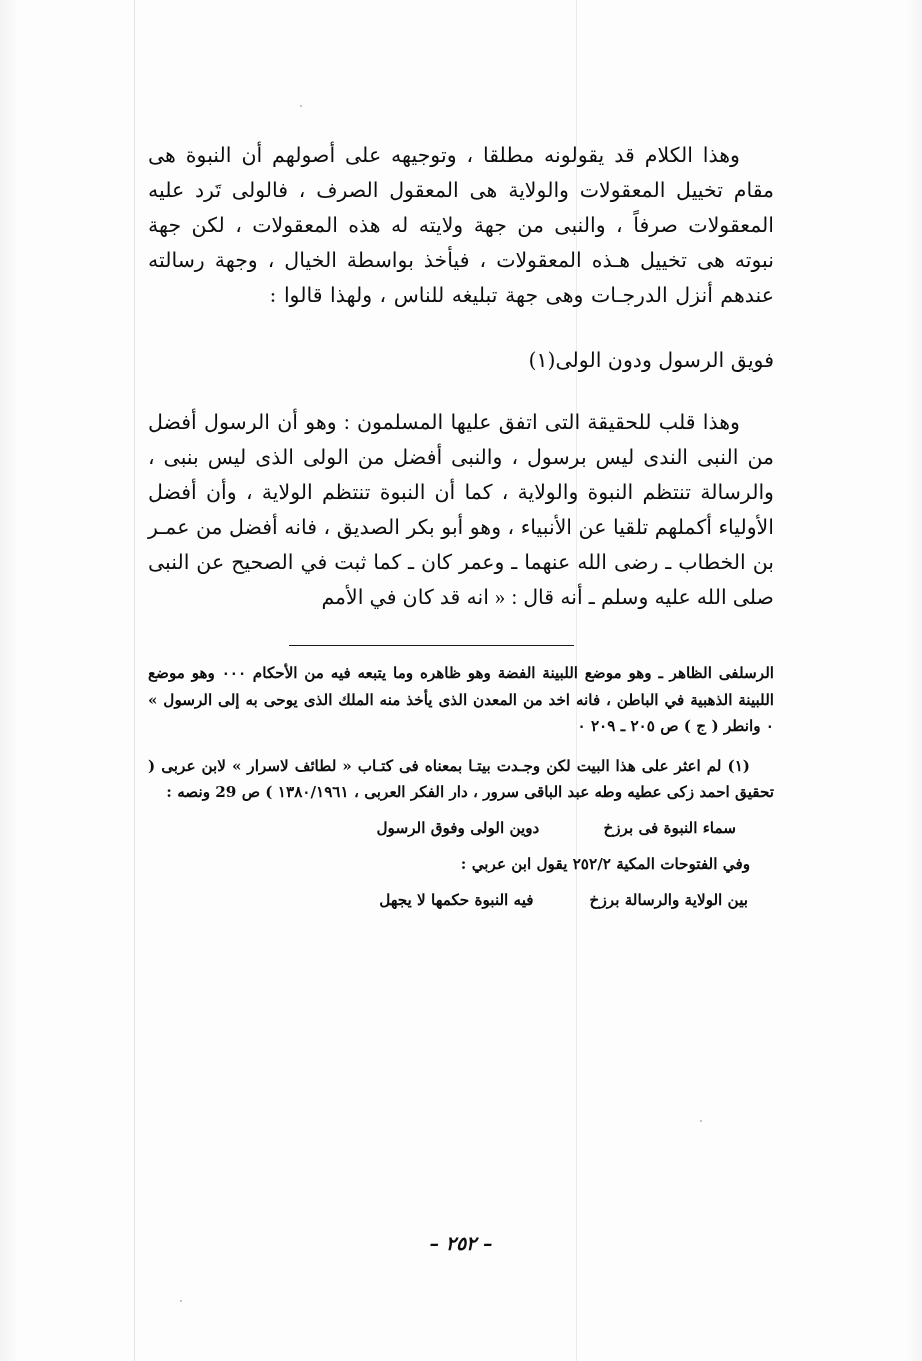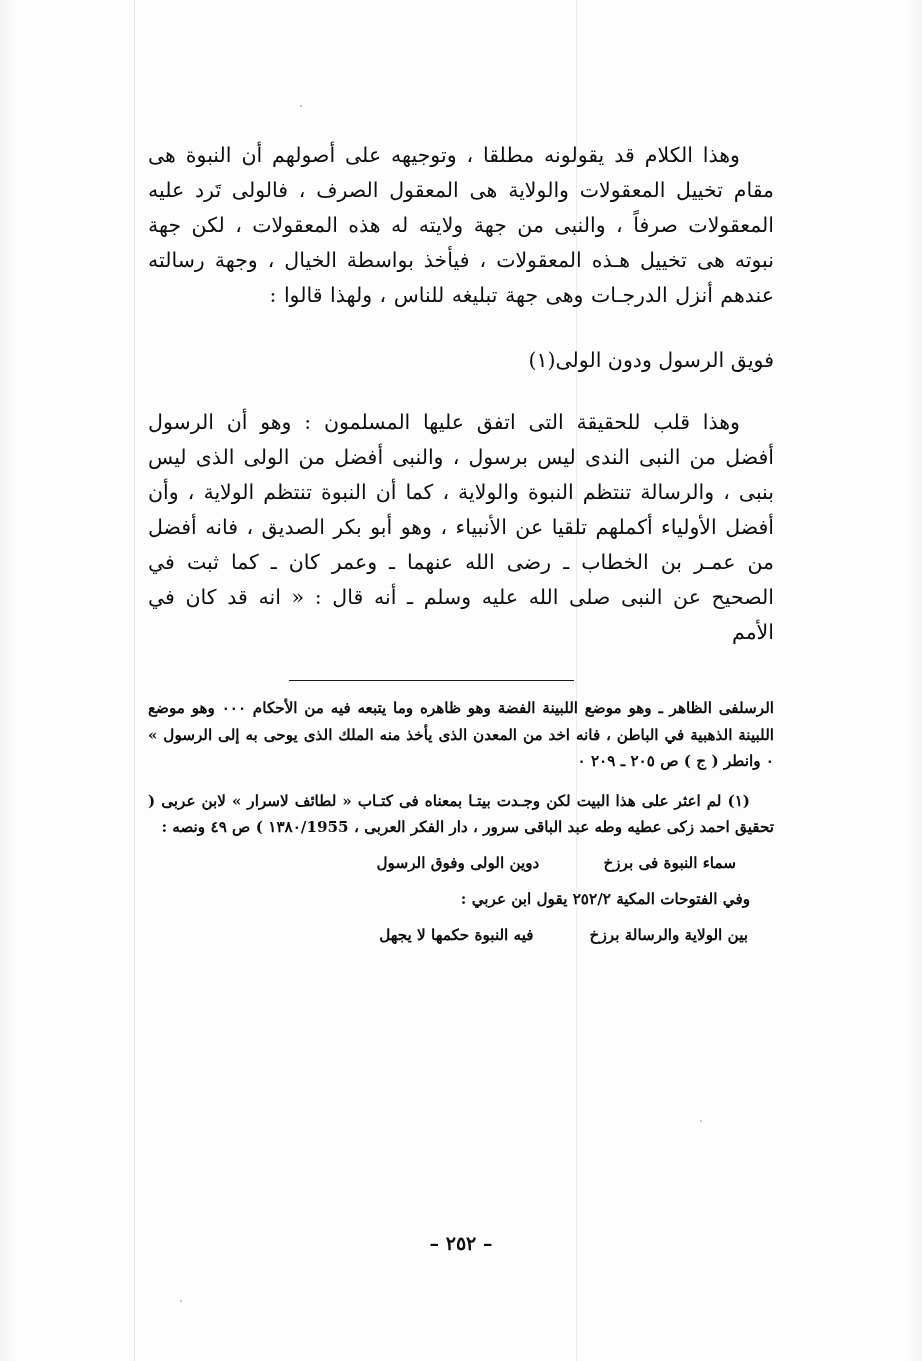--- a/index.html
+++ b/index.html
@@ -51,20 +51,21 @@
 
   .body-text {
     font-size: 20.5px;
     line-height: 35px;
     letter-spacing: 0px;
     text-indent: 34px;
     word-spacing: 1px;
   }
   .body-text.second {
     margin-top: 0;
+    font-family: Liberation Serif, serif;
   }
 
   .verse-block {
     margin: 30px 0 28px 0;
     font-size: 20.5px;
     line-height: 34px;
     display: flex;
     justify-content: space-between;
     gap: 18px;
     padding-left: 10px;
@@ -122,20 +123,21 @@
 
   .page-number {
     position: absolute;
     left: 0;
     right: 0;
     top: 1232px;
     text-align: center;
     font-size: 19px;
     font-weight: 700;
     letter-spacing: 2px;
+    font-style: italic;
   }
 
   
   .speckle {
     position: absolute;
     border-radius: 50%;
     background: rgba(0,0,0,0.30);
     width: 2px; height: 2px;
   }
 </style>
@@ -154,21 +156,21 @@
       <span class="hemistich">فويق الرسول ودون الولى(١)</span>
     </div>
 
     <p class="body-text second">وهذا قلب للحقيقة التى اتفق عليها المسلمون : وهو أن الرسول أفضل من النبى الندى ليس برسول ، والنبى أفضل من الولى الذى ليس بنبى ، والرسالة تنتظم النبوة والولاية ، كما أن النبوة تنتظم الولاية ، وأن أفضل الأولياء أكملهم تلقيا عن الأنبياء ، وهو أبو بكر الصديق ، فانه أفضل من عمـر بن الخطاب ـ رضى الله عنهما ـ وعمر كان ـ كما ثبت في الصحيح عن النبى صلى الله عليه وسلم ـ أنه قال : « انه قد كان في الأمم</p>
 
     <hr class="footnote-rule">
 
     <div class="footnotes">
       <p class="fn-first">الرسلفى الظاهر ـ وهو موضع اللبينة الفضة وهو ظاهره وما يتبعه فيه من الأحكام ٠٠٠ وهو موضع اللبينة الذهبية في الباطن ، فانه اخد من المعدن الذى يأخذ منه الملك الذى يوحى به إلى الرسول » ٠ وانطر ( ج ) ص ٢٠٥ ـ ٢٠٩ ٠</p>
 
-      <p class="fn-second">(١) لم اعثر على هذا البيت لكن وجـدت بيتـا بمعناه فى كتـاب « لطائف لاسرار » لابن عربى ( تحقيق احمد زكى عطيه وطه عبد الباقى سرور ، دار الفكر العربى ، ١٣٨٠/1955 ) ص ٤٩ ونصه :</p>
+      <p class="fn-second">(١) لم اعثر على هذا البيت لكن وجـدت بيتـا بمعناه فى كتـاب « لطائف لاسرار » لابن عربى ( تحقيق احمد زكى عطيه وطه عبد الباقى سرور ، دار الفكر العربى ، ١٣٨٠/١٩٦١ ) ص 29 ونصه :</p>
 
       <div class="fn-verse">
         <span>سماء النبوة فى برزخ</span>
         <span>دوين الولى وفوق الرسول</span>
       </div>
 
       <p class="fn-intro">وفي الفتوحات المكية ٢٥٢/٢ يقول ابن عربي :</p>
 
       <div class="fn-verse two">
         <span>بين الولاية والرسالة برزخ</span>

